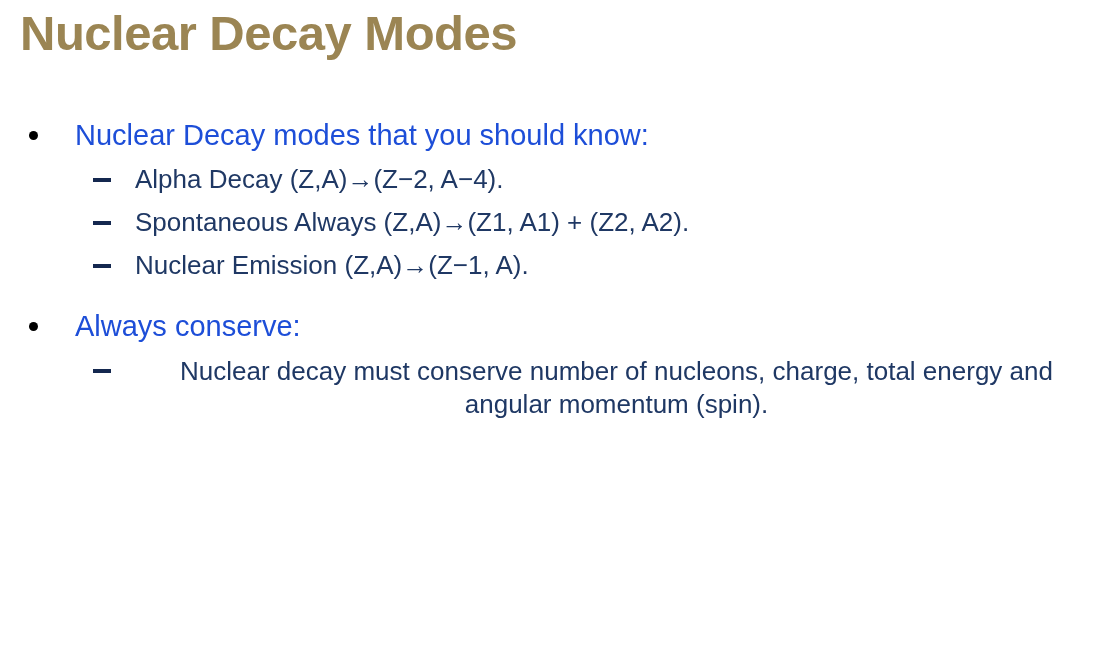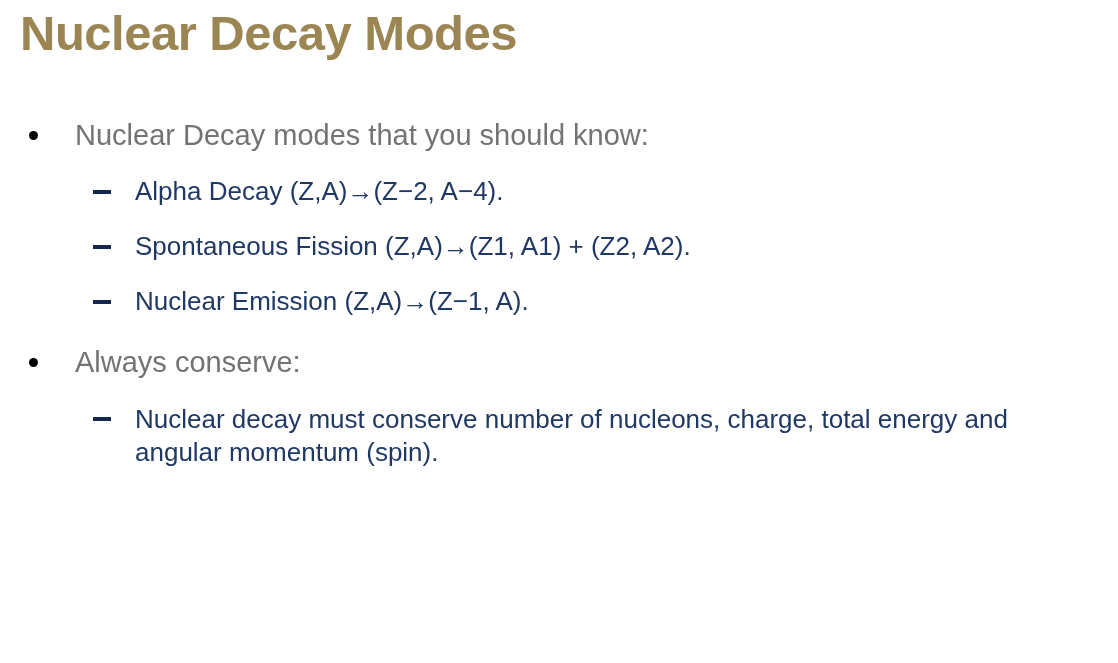--- a/index.html
+++ b/index.html
@@ -42,57 +42,57 @@
     left: 0;
     top: 118px;
     width: 1118px;
   }
 
   .l1 {
     position: relative;
     padding-left: 75px;
     font-size: 29px;
     line-height: 34px;
-    color: #737373;
+    color: #1d4ed8;
     margin-bottom: 12px;
     white-space: nowrap;
   }
   .l1 .bullet {
     position: absolute;
     left: 29px;
     top: 13px;
     width: 9px;
     height: 9px;
     border-radius: 50%;
     background: #000000;
   }
 
   .l2 {
     position: relative;
     padding-left: 135px;
     font-size: 26px;
     line-height: 31px;
     color: #1f3864;
-    margin-top: 24px;
     margin-bottom: 12px;
   }
   .l2.nowrap { white-space: nowrap; }
   .l2 .dash {
     position: absolute;
     left: 93px;
     top: 14px;
     width: 18px;
     height: 4px;
     background: #14284f;
   }
 
   .l2-wrap {
     padding-right: 20px;
     white-space: normal;
     line-height: 33px;
+    text-align: center;
   }
 
   .group-sub { margin-top: 8px; }
   .spacer-block { height: 16px; }
 </style>
 </head>
 <body>
 
 <div class="slide">
 
@@ -106,21 +106,21 @@
     </div>
 
     <div class="group-sub">
       <div class="l2 nowrap">
         <span class="dash"></span>
         <span>Alpha Decay (Z,A)→(Z−2, A−4).</span>
       </div>
 
       <div class="l2 nowrap">
         <span class="dash"></span>
-        <span>Spontaneous Fission (Z,A)→(Z1, A1) + (Z2, A2).</span>
+        <span>Spontaneous Always (Z,A)→(Z1, A1) + (Z2, A2).</span>
       </div>
 
 
       <div class="l2 nowrap">
         <span class="dash"></span>
         <span>Nuclear Emission (Z,A)→(Z−1, A).</span>
       </div>
 
     </div>
 

